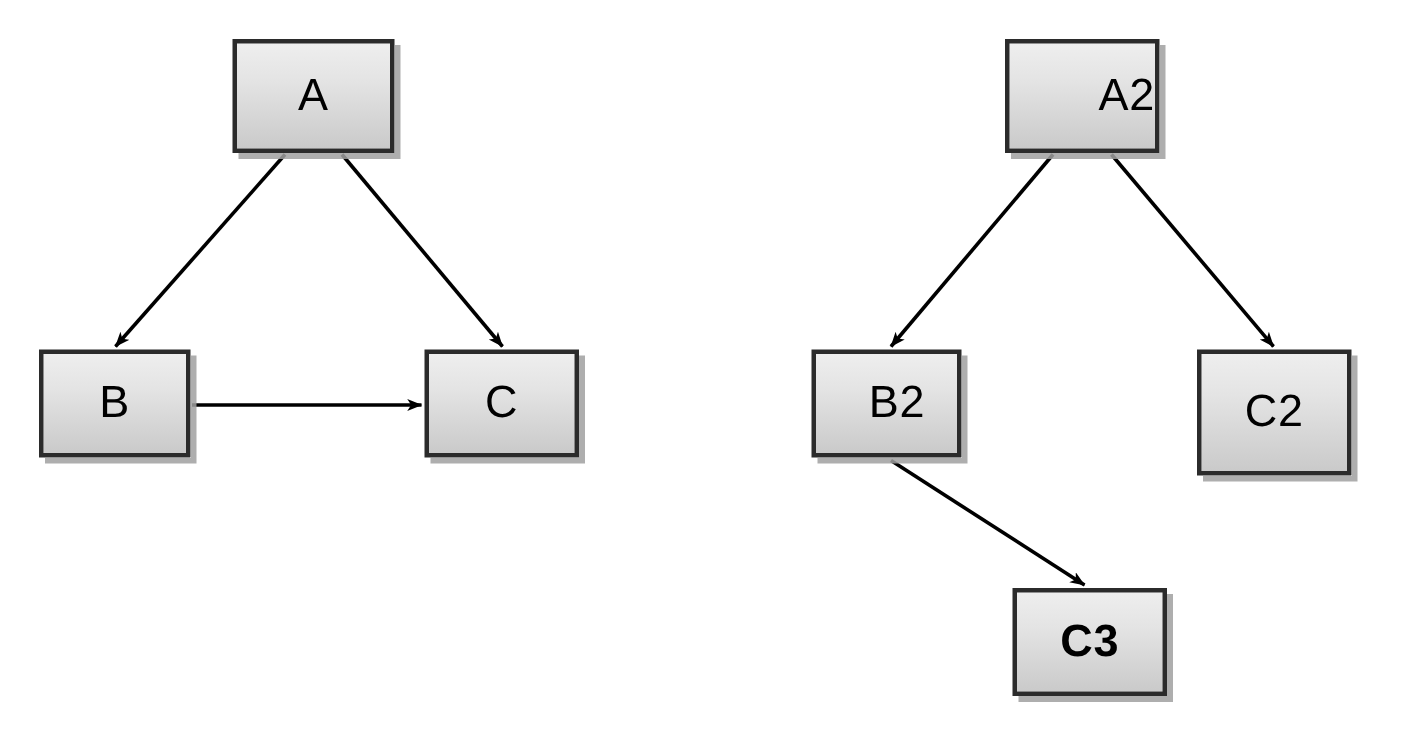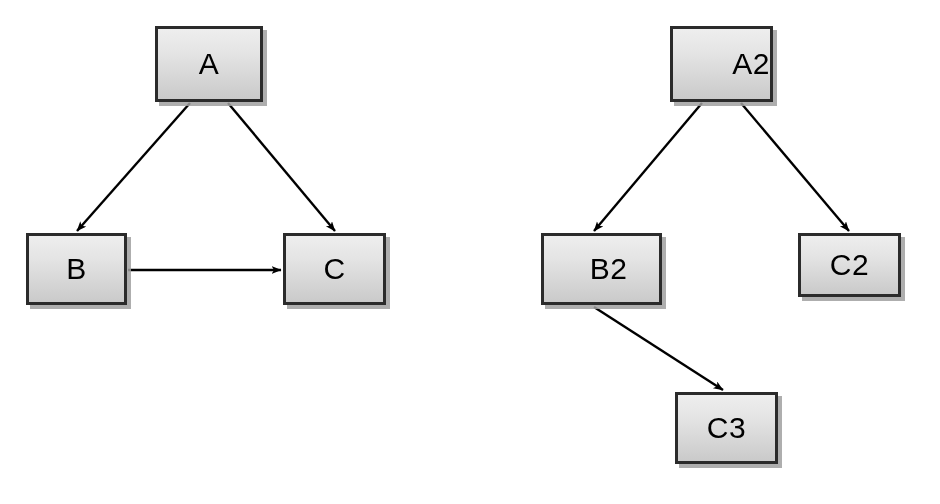--- a/index.html
+++ b/index.html
@@ -70,23 +70,23 @@
       </div>
       <div class="node" style="left: 26px; top: 233px; width: 101px; height: 72px;">
         <span class="node-label">B</span>
       </div>
       <div class="node" style="left: 283px; top: 233px; width: 103px; height: 72px;">
         <span class="node-label">C</span>
       </div>
       <div class="node" style="left: 670px; top: 26px; width: 103px; height: 76px; justify-content: flex-end;">
         <span class="node-label">A2</span>
       </div>
-      <div class="node" style="left: 541px; top: 233px; width: 121px; height: 72px; padding-left: 14px;">
+      <div class="node" style="left: 541px; top: 233px; width: 100px; height: 72px; padding-left: 14px;">
         <span class="node-label">B2</span>
       </div>
-      <div class="node" style="left: 798px; top: 233px; width: 103px; height: 64px;">
+      <div class="node" style="left: 798px; top: 233px; width: 103px; height: 84px;">
         <span class="node-label">C2</span>
       </div>
-      <div class="node" style="left: 675px; top: 392px; width: 103px; height: 72px;">
+      <div class="node" style="left: 675px; top: 392px; width: 103px; height: 72px; font-weight: bold;">
         <span class="node-label">C3</span>
       </div>
     </div>
 </div>
 
 </body></html>

